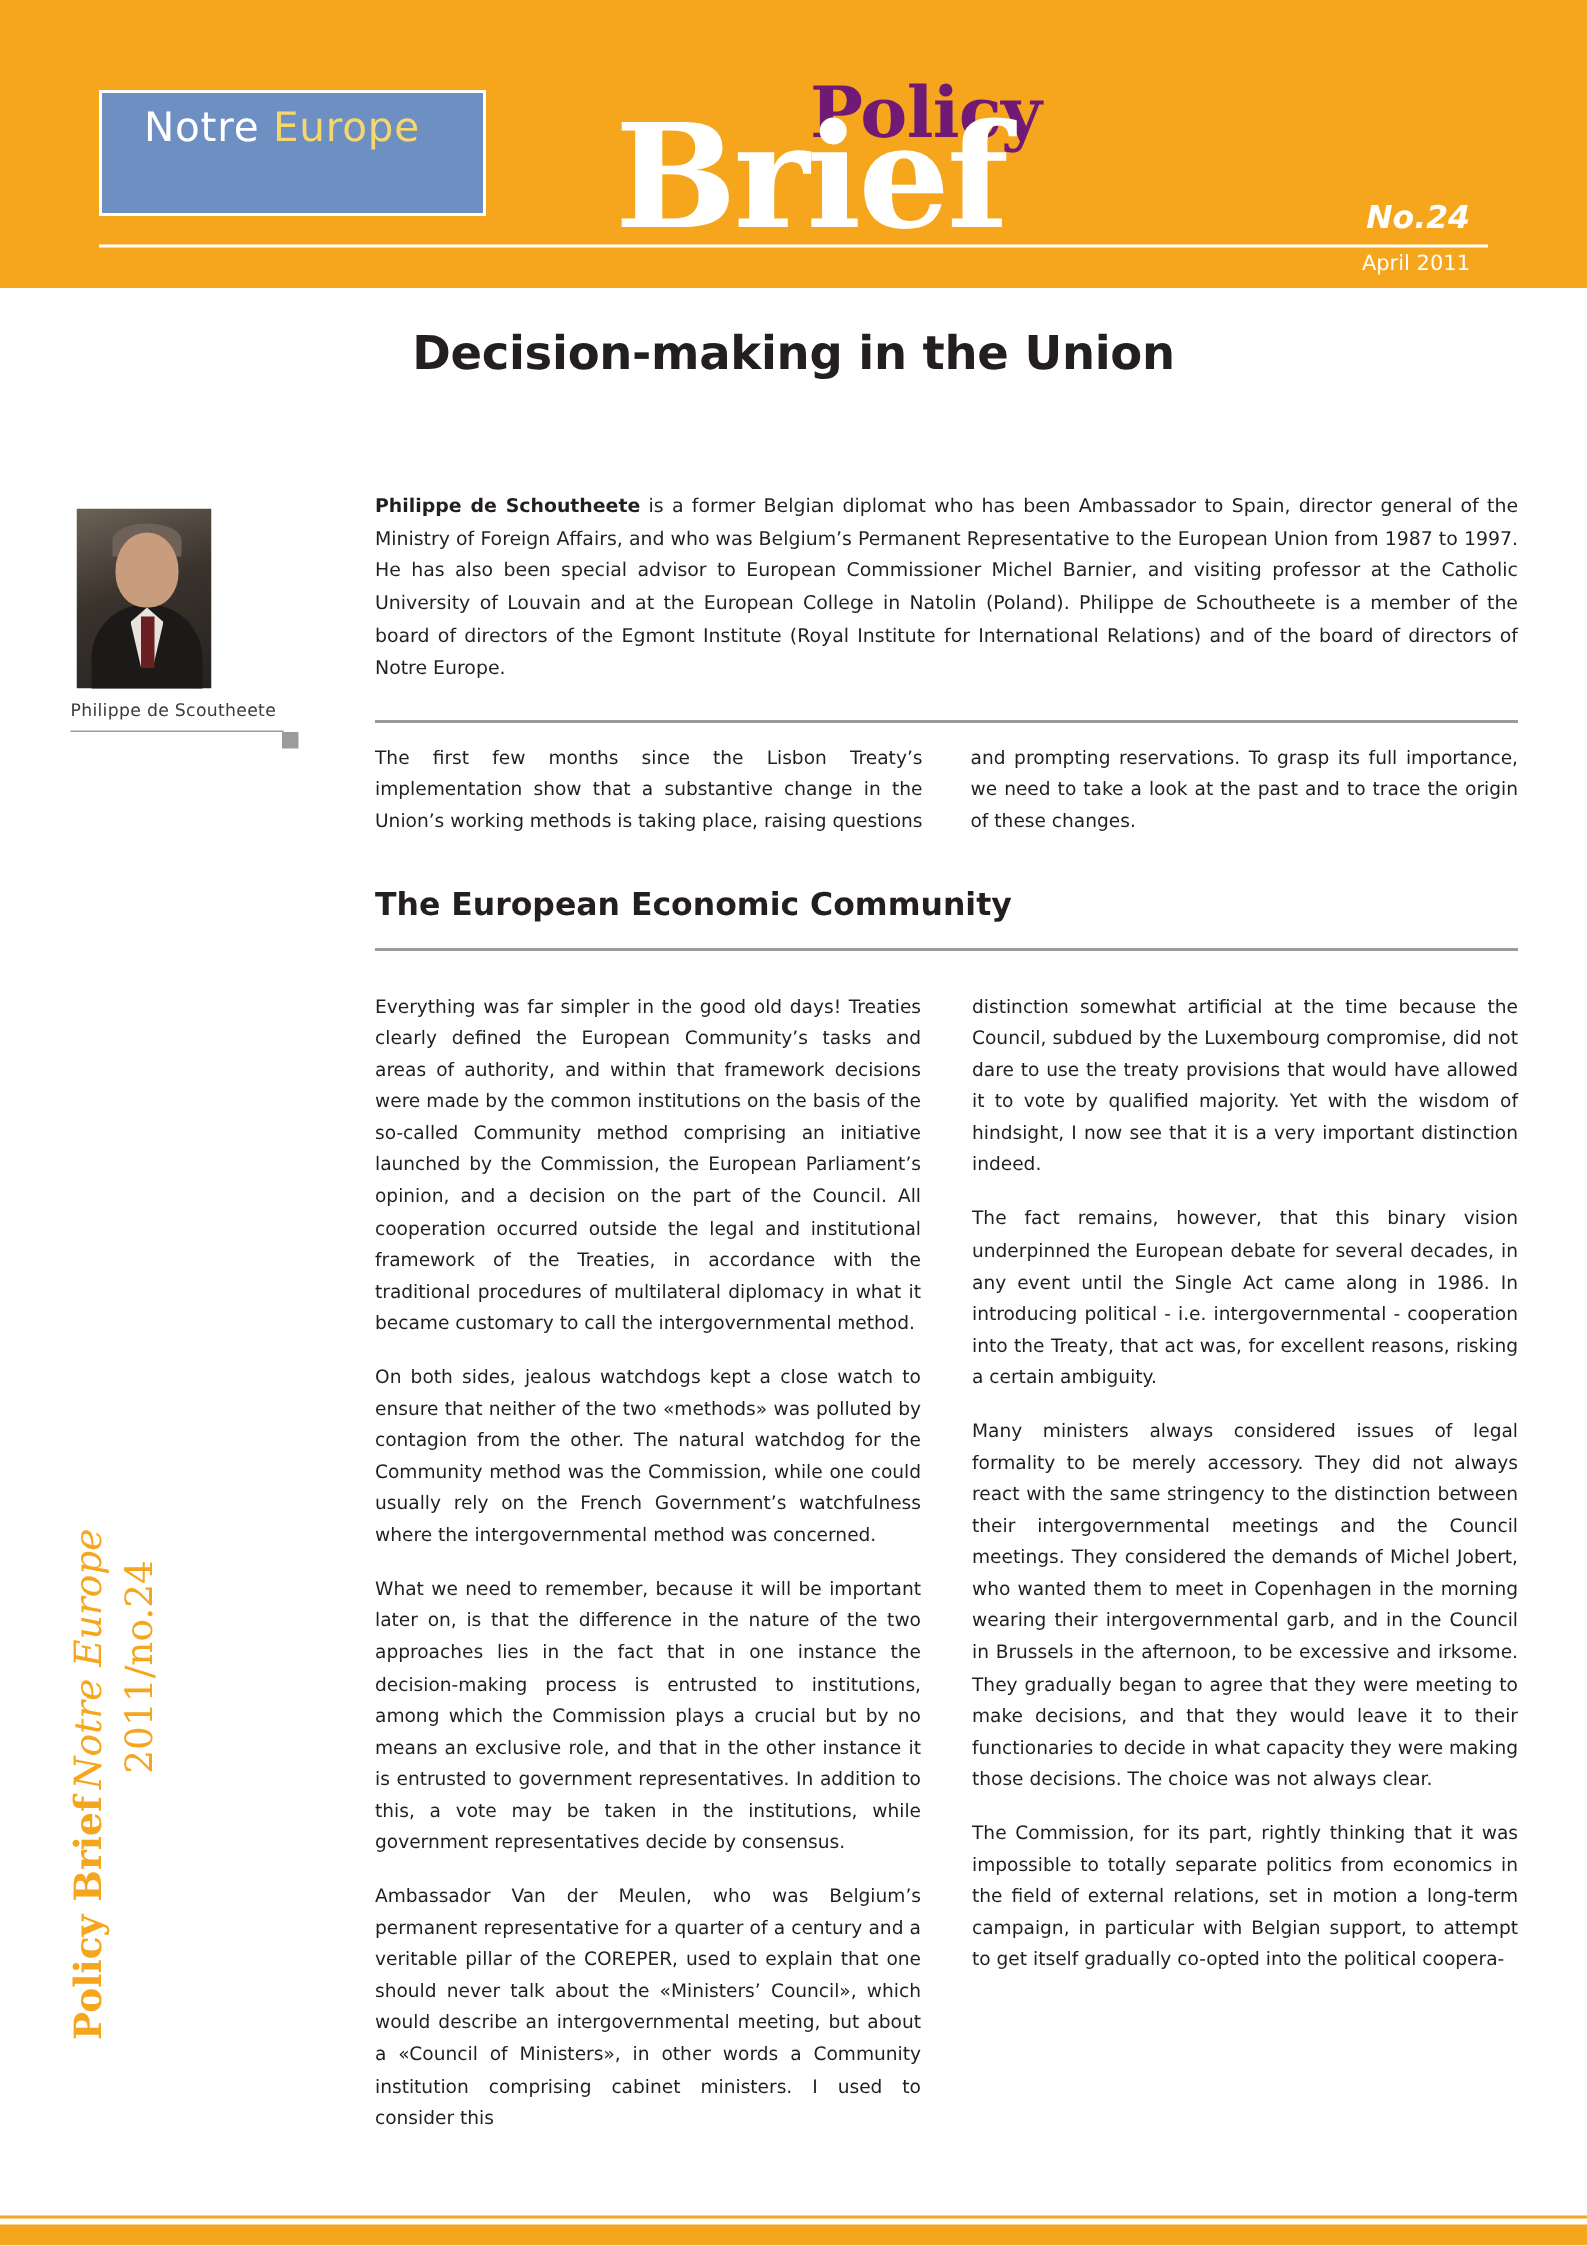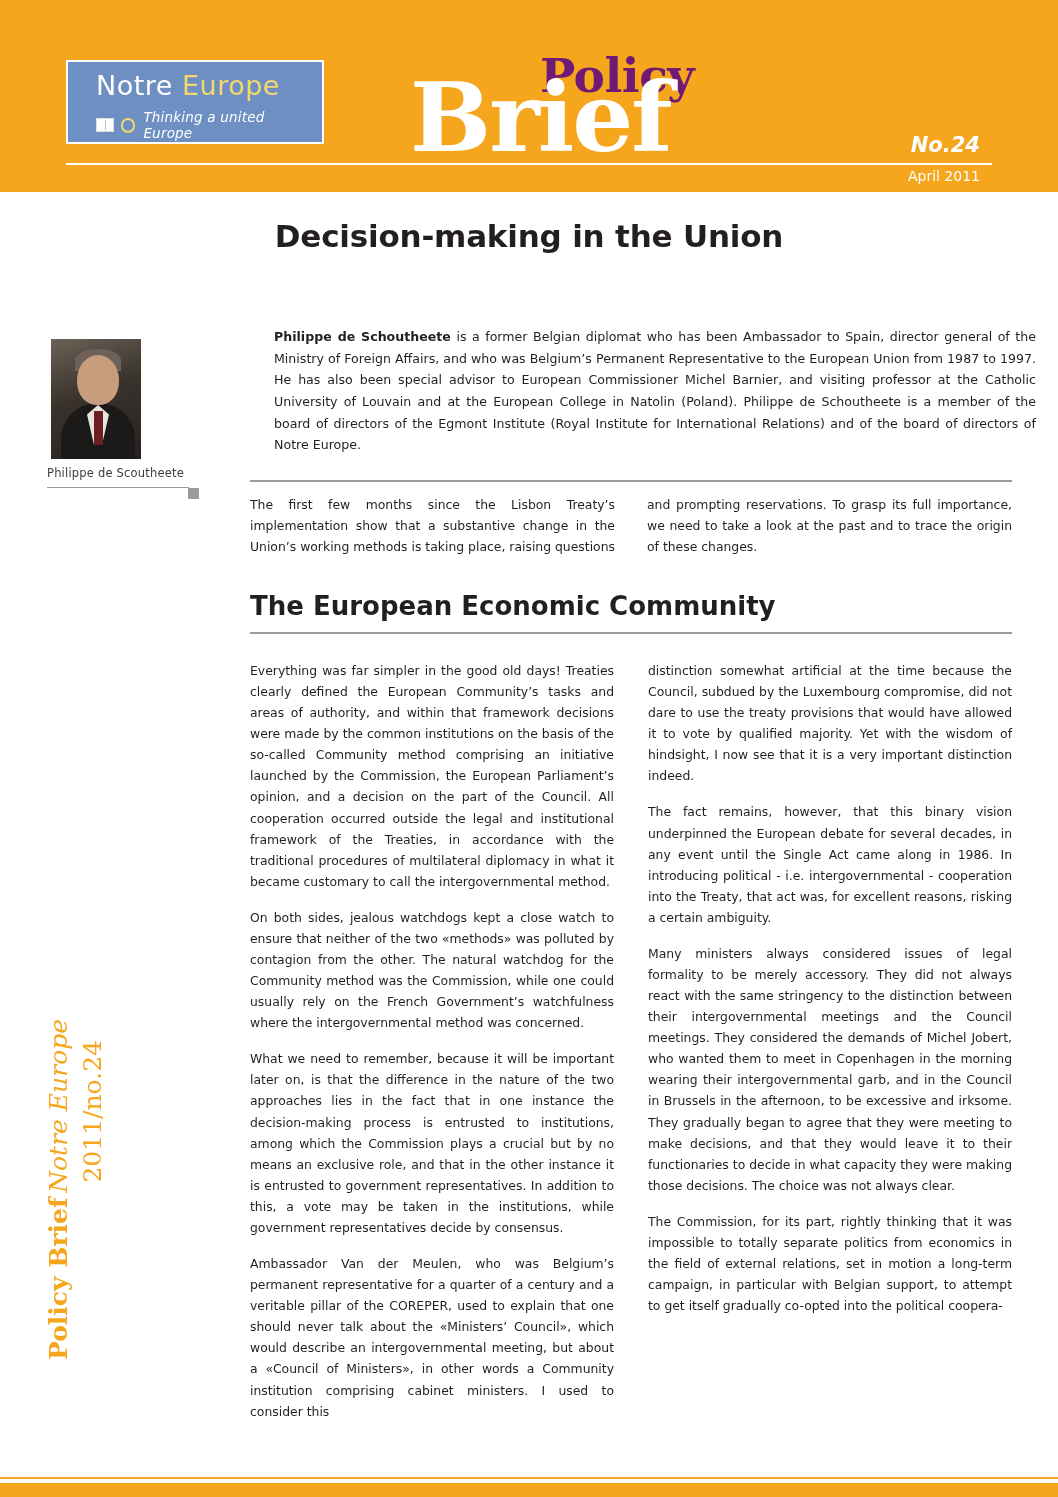--- a/index.html
+++ b/index.html
@@ -259,21 +259,20 @@
   .abstract {
     position: absolute;
     left: 250px;
     top: 326px;
     width: 762px;
     font-family: "DejaVu Sans", sans-serif;
     font-size: 12.6px;
     line-height: 1.72;
     text-align: justify;
     color: #231f20;
-    margin-left: 24px;
   }
   .abstract b { font-weight: bold; }
 
   .rule-gray {
     position: absolute;
     background: #9b9b9b;
     height: 2px;
   }
 
   
@@ -291,21 +290,21 @@
   }
 
   
   .section-heading {
     position: absolute;
     left: 250px;
     top: 591px;
     width: 762px;
     font-family: "DejaVu Sans", sans-serif;
     font-weight: bold;
-    font-size: 26px;
+    font-size: 21px;
     color: #231f20;
   }
 
   
   .body-cols {
     position: absolute;
     left: 250px;
     top: 660px;
     width: 762px;
     height: 770px;
@@ -340,25 +339,20 @@
 </head>
 <body>
 
 <div class="header">
   <div class="header-inner">
 
     <div class="logo-box">
       <div class="logo-title">
         <span>Notre</span>
         <span class="accent">Europe</span>
-      </div>
-      <div class="logo-sub-row">
-        <span class="logo-book"></span>
-        <span class="logo-circle"></span>
-        <span class="logo-sub">Thinking a united Europe</span>
       </div>
     </div>
 
     <div class="brief-title">
       <span class="brief-policy">Policy</span>
       <span class="brief-brief">Brief</span>
     </div>
 
     <div class="issue-no">No.24</div>
     <div class="header-rule"></div>

